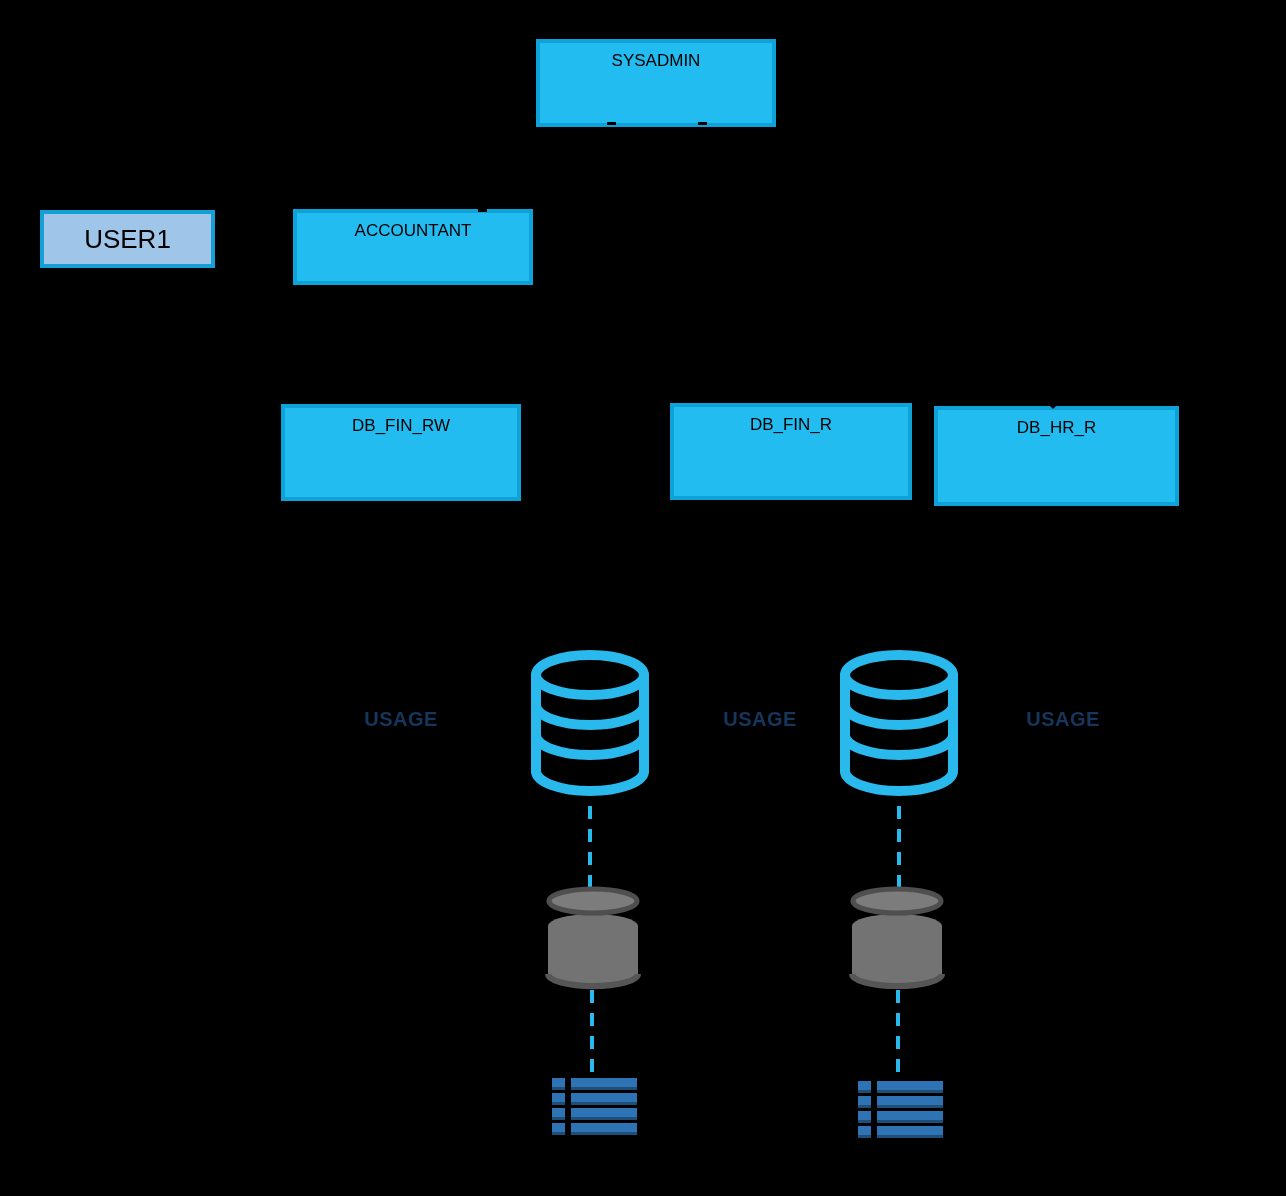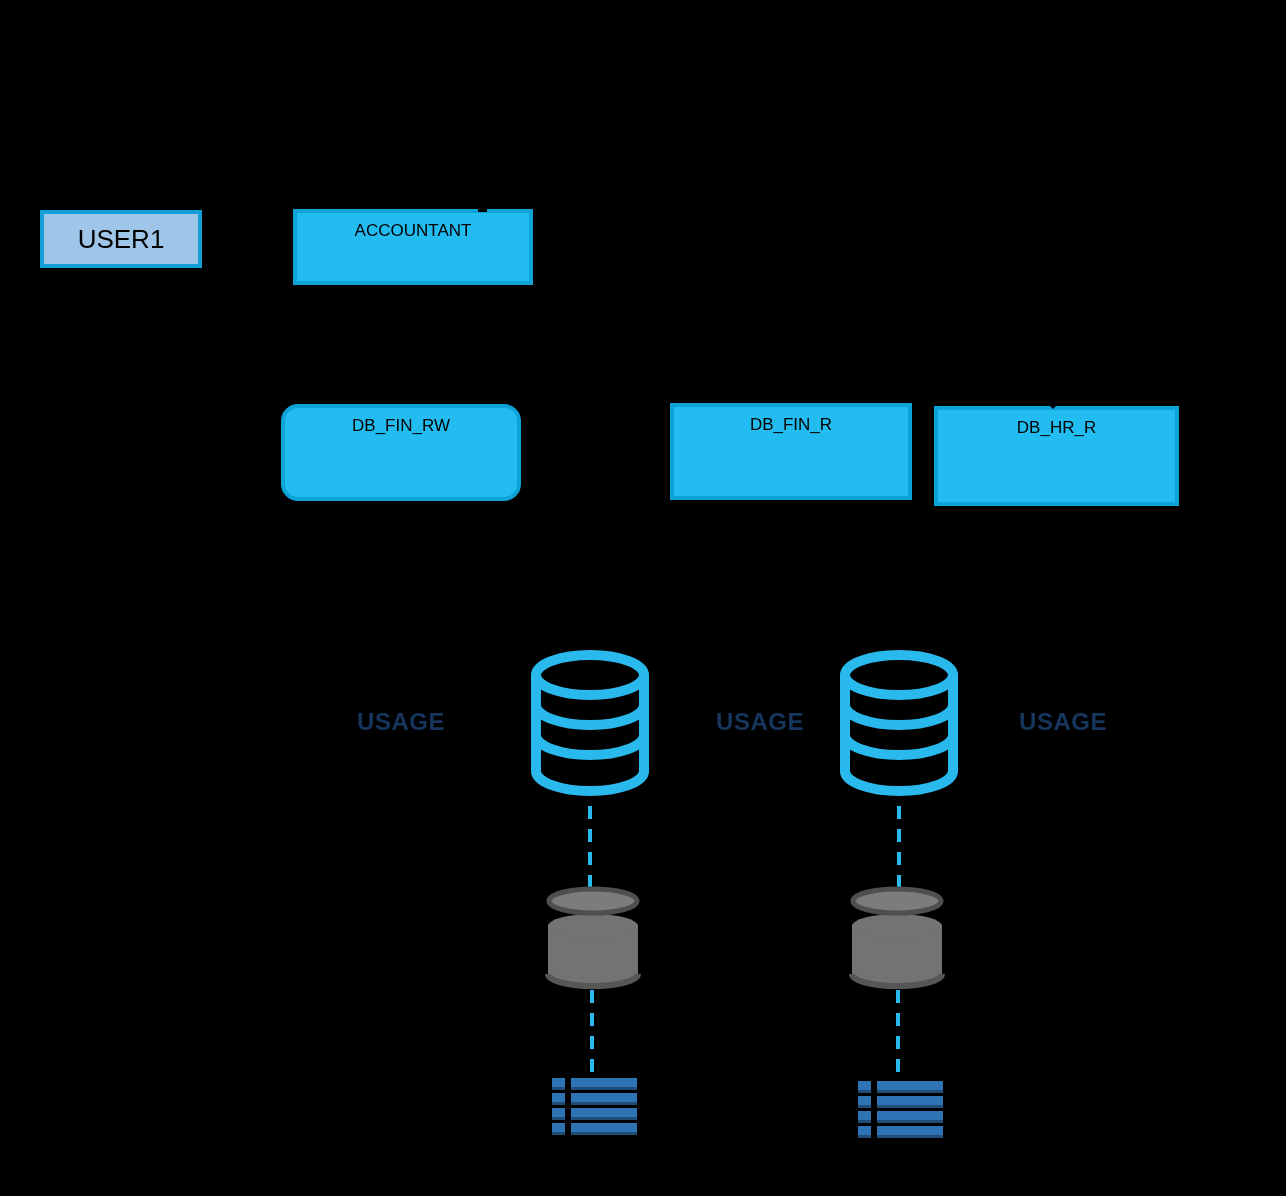--- a/index.html
+++ b/index.html
@@ -12,31 +12,31 @@
     position:absolute;box-sizing:border-box;text-align:center;color:#000;
   }
   .role{
     background:#22bcf0;border:4px solid #0da2d8;font-size:17px;padding-top:8px;
   }
   .user{
     background:#9fc5e8;border:4px solid #14a0d6;font-size:26px;
     display:flex;align-items:center;justify-content:center;
   }
   .n-sysadmin   {left:536px;top:39px;width:240px;height:88px;}
-  .n-user1      {left:40px;top:210px;width:162px;height:58px;}
+  .n-user1      {left:40px;top:210px;width:175px;height:58px;}
   .n-accountant {left:281px;top:209px;width:240px;height:76px;margin-left:12px;}
   .n-analyst    {left:763px;top:221px;width:240px;height:88px;}
   .n-user2      {left:1073px;top:228px;width:175px;height:57px;}
-  .n-dbfinrw    {left:281px;top:404px;width:240px;height:97px;border-radius:17px;}
+  .n-dbfinrw    {left:281px;top:404px;width:240px;height:97px;}
   .n-dbfinr     {left:670px;top:403px;width:242px;height:97px;}
   .n-dbhrr      {left:934px;top:406px;width:245px;height:100px;}
   
   .usage{
     position:absolute;width:110px;text-align:center;color:#17365d;
-    font-size:24px;font-weight:bold;letter-spacing:0.5px;
+    font-size:20px;font-weight:bold;letter-spacing:0.5px;
   }
   .u1{left:346px;top:708px;}
   .u2{left:705px;top:708px;}
   .u3{left:1008px;top:708px;}
   
   .icon{position:absolute;}
   .db1{left:524px;top:648px;}
   .db2{left:833px;top:648px;}
   .cyl1{left:545px;top:886px;}
   .cyl2{left:849px;top:886px;}
@@ -61,20 +61,23 @@
   .tri-down{
     width:0;height:0;background:none;
     border-left:8px solid transparent;border-right:8px solid transparent;border-top:8px solid #000;
   }
 </style>
 </head>
 <body>
 
 <div class="canvas">
 
+  <div class="node role n-sysadmin">
+    <span>SYSADMIN</span>
+  </div>
   <div class="node user n-user1">
     <span>USER1</span>
   </div>
   <div class="node role n-accountant">
     <span>ACCOUNTANT</span>
   </div>
   <div class="node role n-dbfinrw">
     <span>DB_FIN_RW</span>
   </div>
   <div class="node role n-dbfinr">

